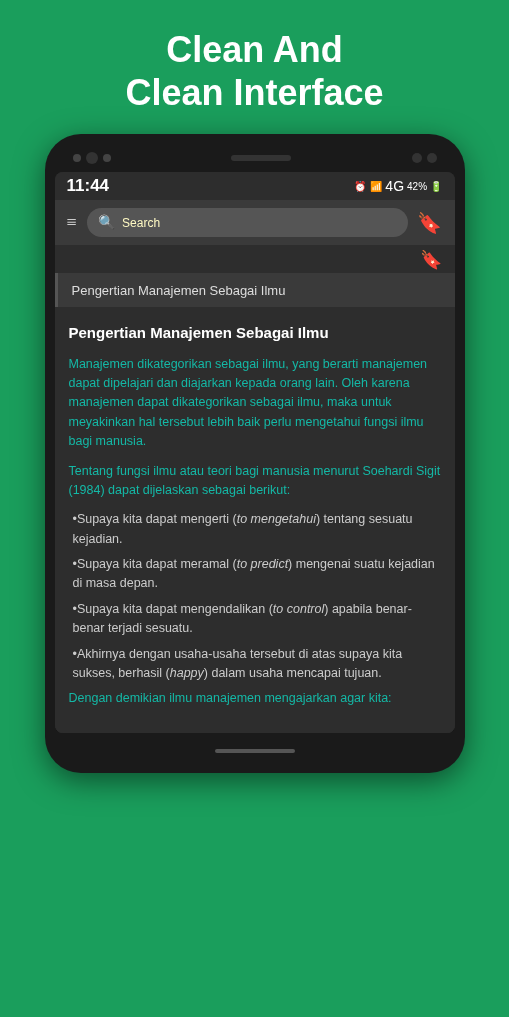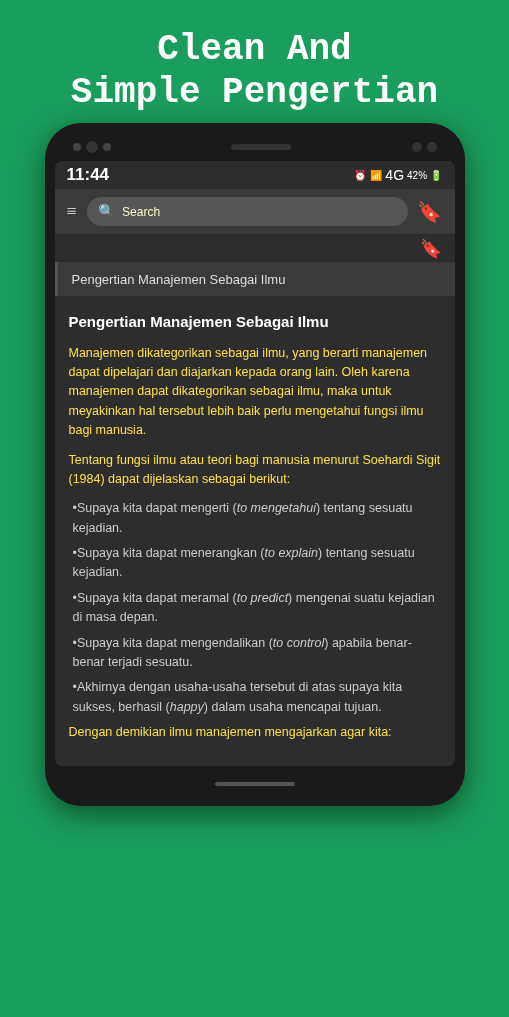--- a/index.html
+++ b/index.html
@@ -14,22 +14,22 @@
       align-items: center;
       overflow: hidden;
     }
 
     .header-text {
       color: white;
       text-align: center;
       font-size: 36px;
       font-weight: bold;
       line-height: 1.2;
-      padding: 28px 40px 9px 40px;
-      font-family: Liberation Mono, monospace;
+      padding: 28px 40px 20px 40px;
+      font-family: Liberation Sans, sans-serif;
     }
 
     .phone-wrapper {
       display: flex;
       justify-content: center;
       align-items: flex-start;
       flex: 1;
     }
 
     .phone {
@@ -196,21 +196,21 @@
 
     .article-title {
       font-weight: bold;
       font-size: 15px;
       color: #fff;
       margin-bottom: 10px;
     }
 
     .article-para {
       margin-bottom: 10px;
-      color: #fde047;
+      color: #14b8a6;
     }
 
     .bullet-item {
       margin-bottom: 6px;
       color: #ccc;
       padding-left: 4px;
     }
 
     .italic {
       font-style: italic;
@@ -229,21 +229,21 @@
       height: 4px;
       background: #555;
       border-radius: 2px;
     }
   </style>
 </head>
 <body>
 
 <div class="header-text">
   <span>Clean And</span><br>
-  <span>Simple Pengertian</span>
+  <span>Clean Interface</span>
 </div>
 
 <div class="phone-wrapper">
   <div class="phone">
 
     <div class="phone-top-bar">
       <div class="phone-cameras">
         <div class="cam-dot"></div>
         <div class="cam-dot large"></div>
         <div class="cam-dot"></div>
@@ -288,23 +288,20 @@
         </div>
 
         <div class="article-content">
           <div class="article-title">Pengertian Manajemen Sebagai Ilmu</div>
 
           <div class="article-para">Manajemen dikategorikan sebagai ilmu, yang berarti manajemen dapat dipelajari dan diajarkan kepada orang lain. Oleh karena manajemen dapat dikategorikan sebagai ilmu, maka untuk meyakinkan hal tersebut lebih baik perlu mengetahui fungsi ilmu bagi manusia.</div>
           <div class="article-para">Tentang fungsi ilmu atau teori bagi manusia menurut Soehardi Sigit (1984) dapat dijelaskan sebagai berikut:</div>
 
           <div class="bullet-item">
             •Supaya kita dapat mengerti (<span class="italic">to mengetahui</span>) tentang sesuatu kejadian.
-          </div>
-          <div class="bullet-item">
-            •Supaya kita dapat menerangkan (<span class="italic">to explain</span>) tentang sesuatu kejadian.
           </div>
           <div class="bullet-item">
             •Supaya kita dapat meramal (<span class="italic">to predict</span>) mengenai suatu kejadian di masa depan.
           </div>
           <div class="bullet-item">
             •Supaya kita dapat mengendalikan (<span class="italic">to control</span>) apabila benar-benar terjadi sesuatu.
           </div>
           <div class="bullet-item">
             •Akhirnya dengan usaha-usaha tersebut di atas supaya kita sukses, berhasil (<span class="italic">happy</span>) dalam usaha mencapai tujuan.
           </div>

